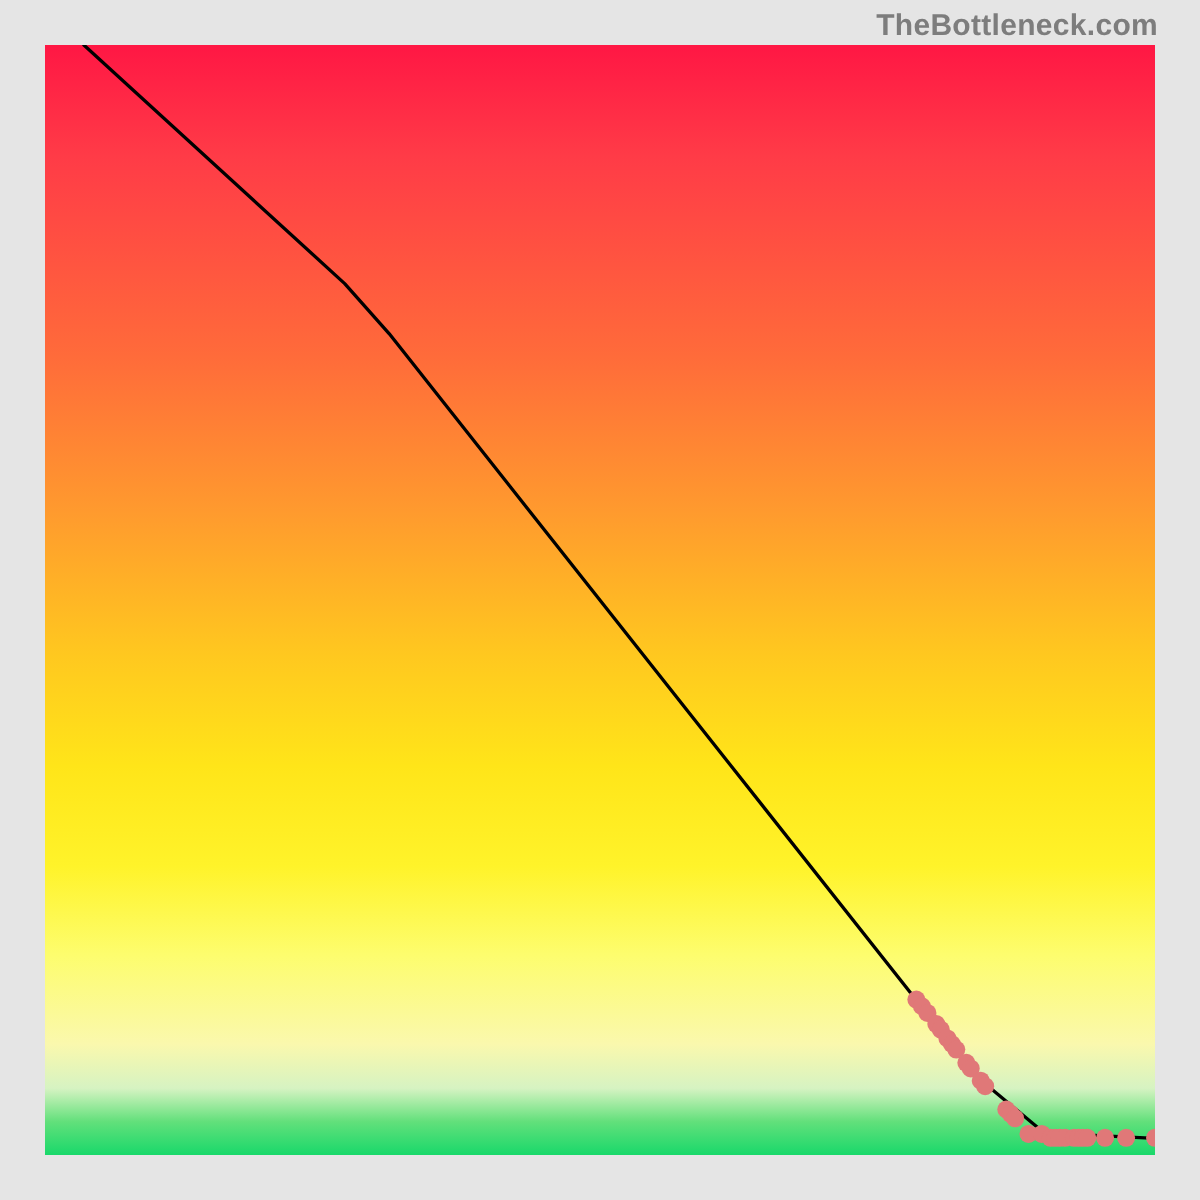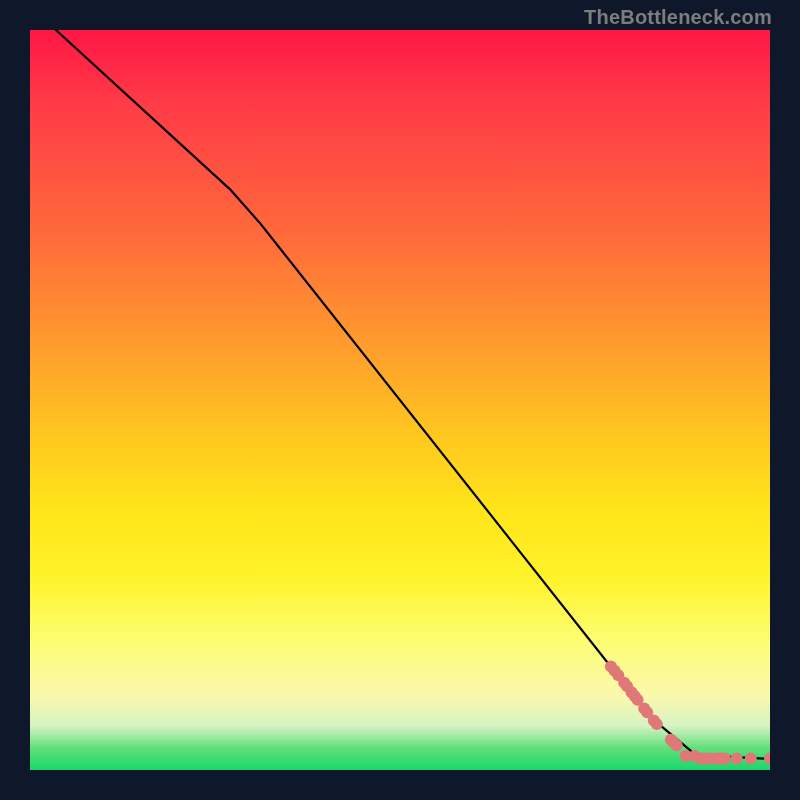--- a/index.html
+++ b/index.html
@@ -8,21 +8,21 @@
     width: 800px;
     height: 800px;
     background: #000;
     overflow: hidden;
     font-family: Arial, Helvetica, sans-serif;
   }
   .frame {
     position: relative;
     width: 800px;
     height: 800px;
-    background: #0f172a;
+    background: #e5e5e5;
   }
   .plot {
     position: absolute;
     left: 30px;
     top: 30px;
     width: 740px;
     height: 740px;
     
     background: linear-gradient(
       to bottom,

